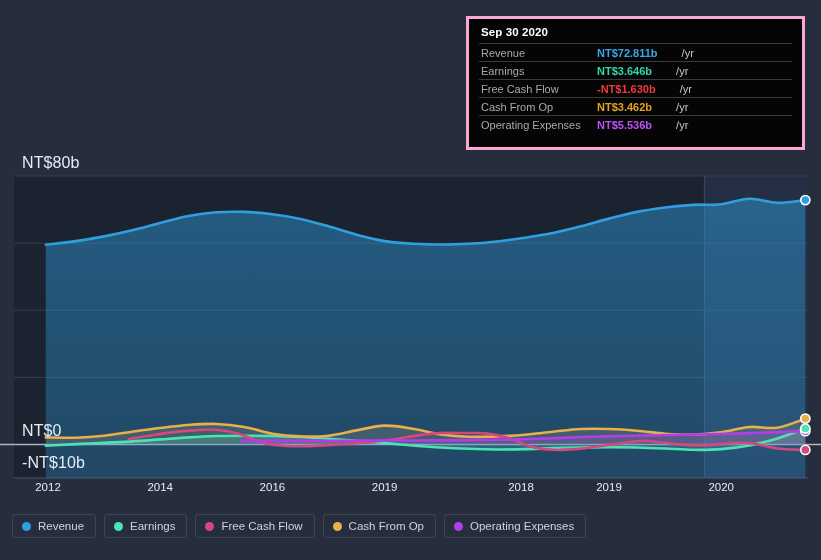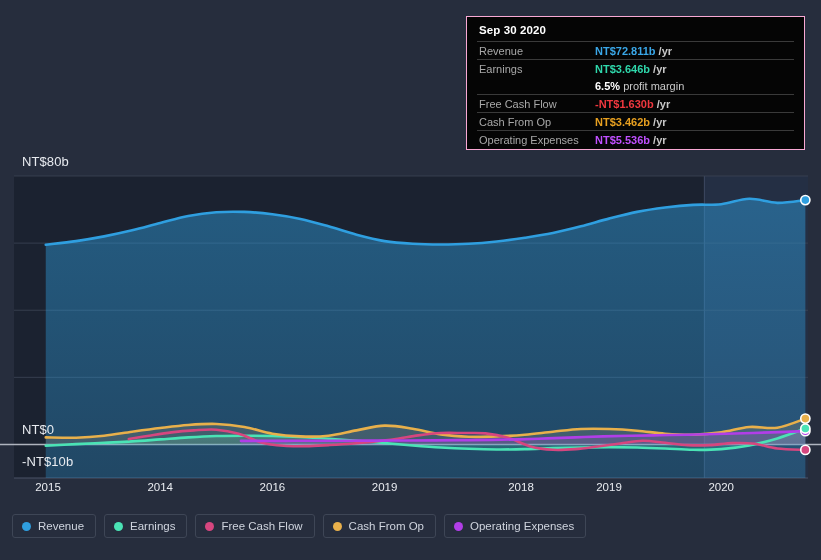--- a/index.html
+++ b/index.html
@@ -10,51 +10,51 @@
     overflow:hidden;
     position:relative;
   }
   #page-wrap{position:relative;width:821px;height:560px;}
 
   
   .plot-svg{position:absolute;left:0;top:0;width:821px;height:560px;}
 
   
   .ylab{
-    position:absolute;color:#e8ebf0;font-size:13px;
+    position:absolute;color:#e8ebf0;font-size:16px;
     letter-spacing:.1px;white-space:nowrap;
   }
   .xlab{
     position:absolute;color:#e8ebf0;font-size:11.5px;
     text-align:center;white-space:nowrap;transform:translateX(-50%);
   }
 
   
   .tooltip{
     position:absolute;left:466px;top:16px;width:339px;height:134px;
-    background:#050505;border:1px solid #f9a8d4;box-sizing:border-box;
+    background:#050505;border:3px solid #f9a8d4;box-sizing:border-box;
     padding:6px 10px 4px 10px;
   }
   .tt-title{
     color:#ffffff;font-size:11.5px;font-weight:bold;
     padding:1px 0 5px 2px;letter-spacing:.1px;
   }
   .tt-row{
     display:flex;align-items:center;
     border-top:1px solid #3a3a3a;
     height:17px;font-size:11px;
   }
   .tt-row.noline{border-top:none;}
   .tt-key{
     color:#a9a9a9;width:116px;flex:none;padding-left:2px;
     white-space:nowrap;
   }
   .tt-val{white-space:nowrap;}
   .tt-val b{font-weight:bold;}
-  .tt-unit{color:#c9c9c9;font-weight:bold;}
+  .tt-unit{color:#c9c9c9;font-weight:normal;margin-left:21px;}
   .tt-margin{color:#c9c9c9;}
   .tt-margin b{color:#ffffff;font-weight:bold;}
 
   
   .legend{
     position:absolute;left:12px;top:514px;
     display:flex;gap:8px;align-items:center;
   }
   .lg-item{
     display:flex;align-items:center;gap:7px;
@@ -105,43 +105,39 @@
       <circle cx="805.35" cy="431.1497333333333" r="4.6" fill="#b13ee8" stroke="#ffffff" stroke-width="1.6"></circle>
       <circle cx="805.35" cy="428.5458222222222" r="4.6" fill="#4ae3b5" stroke="#ffffff" stroke-width="1.6"></circle>
       <circle cx="805.35" cy="449.914" r="4.6" fill="#d6467f" stroke="#ffffff" stroke-width="1.6"></circle>
     </svg>
 
   <div class="ylab" id="ylab-top" style="left:22px;top:154px;">NT$80b</div>
   <div class="ylab" id="ylab-zero" style="left:22px;top:422px;">NT$0</div>
   <div class="ylab" id="ylab-neg" style="left:22px;top:454px;">-NT$10b</div>
 
   <div id="xlabels">
-      <div class="xlab" style="left: 48px; top: 481px;">2015</div>
+      <div class="xlab" style="left: 48px; top: 481px;">2012</div>
       <div class="xlab" style="left: 160.2px; top: 481px;">2014</div>
       <div class="xlab" style="left: 272.4px; top: 481px;">2016</div>
       <div class="xlab" style="left: 384.6px; top: 481px;">2019</div>
       <div class="xlab" style="left: 521px; top: 481px; text-align: right;">2018</div>
       <div class="xlab" style="left: 609px; top: 481px;">2019</div>
       <div class="xlab" style="left: 721.2px; top: 481px;">2020</div>
     </div>
 
   <div class="tooltip">
     <div class="tt-title">Sep 30 2020</div>
     <div id="tt-rows">
         <div class="tt-row">
           <div class="tt-key">Revenue</div>
           <div class="tt-val"><b style="color:#3aa7e8">NT$72.811b</b> <span class="tt-unit">/yr</span></div>
         </div>
         <div class="tt-row">
           <div class="tt-key">Earnings</div>
           <div class="tt-val"><b style="color:#2fd7ab">NT$3.646b</b> <span class="tt-unit">/yr</span></div>
-        </div>
-        <div class="tt-row noline">
-          <div class="tt-key"></div>
-          <div class="tt-val"><span class="tt-margin"><b style="color:#ffffff">6.5%</b> profit margin</span></div>
         </div>
         <div class="tt-row">
           <div class="tt-key">Free Cash Flow</div>
           <div class="tt-val"><b style="color:#f0383f">-NT$1.630b</b> <span class="tt-unit">/yr</span></div>
         </div>
         <div class="tt-row">
           <div class="tt-key">Cash From Op</div>
           <div class="tt-val"><b style="color:#e8a020">NT$3.462b</b> <span class="tt-unit">/yr</span></div>
         </div>
         <div class="tt-row">

